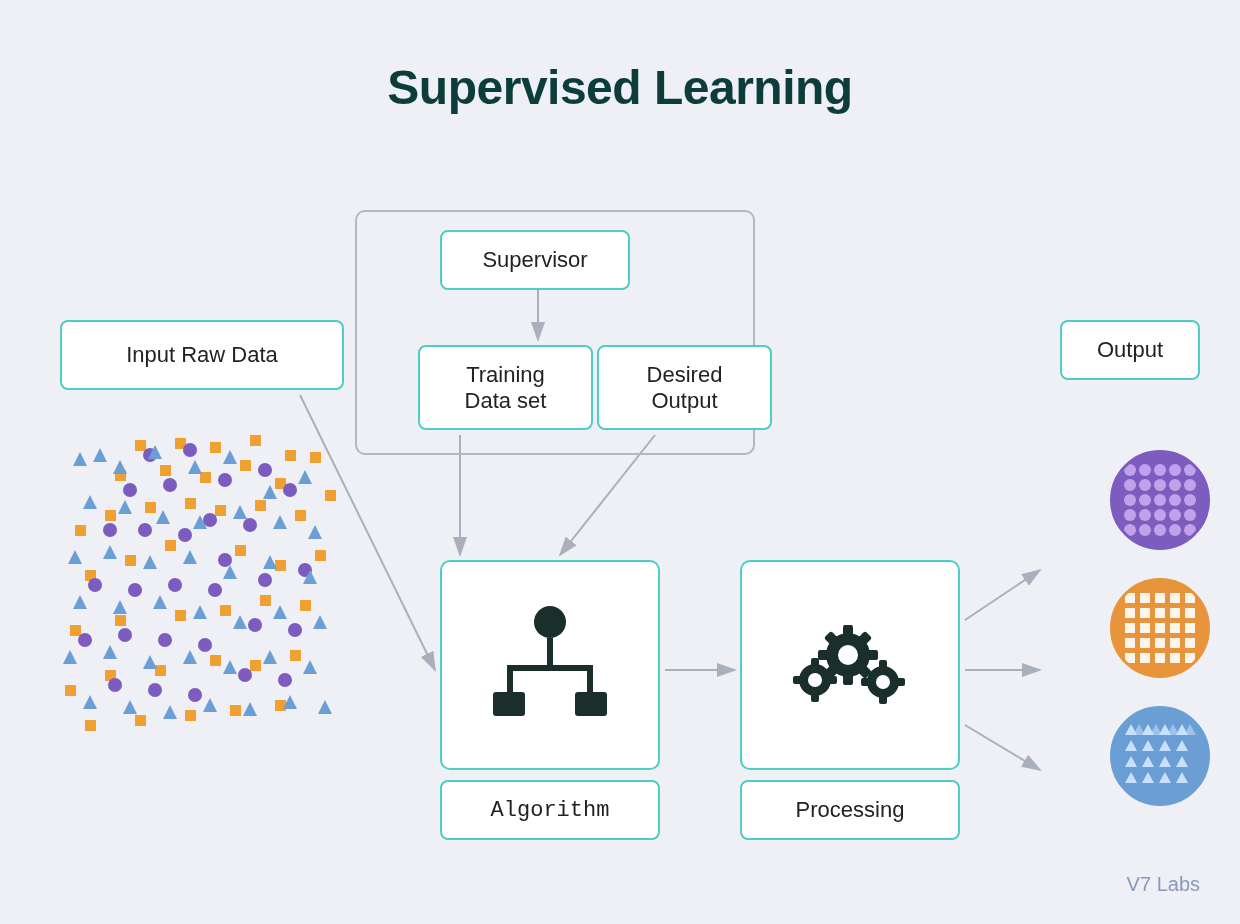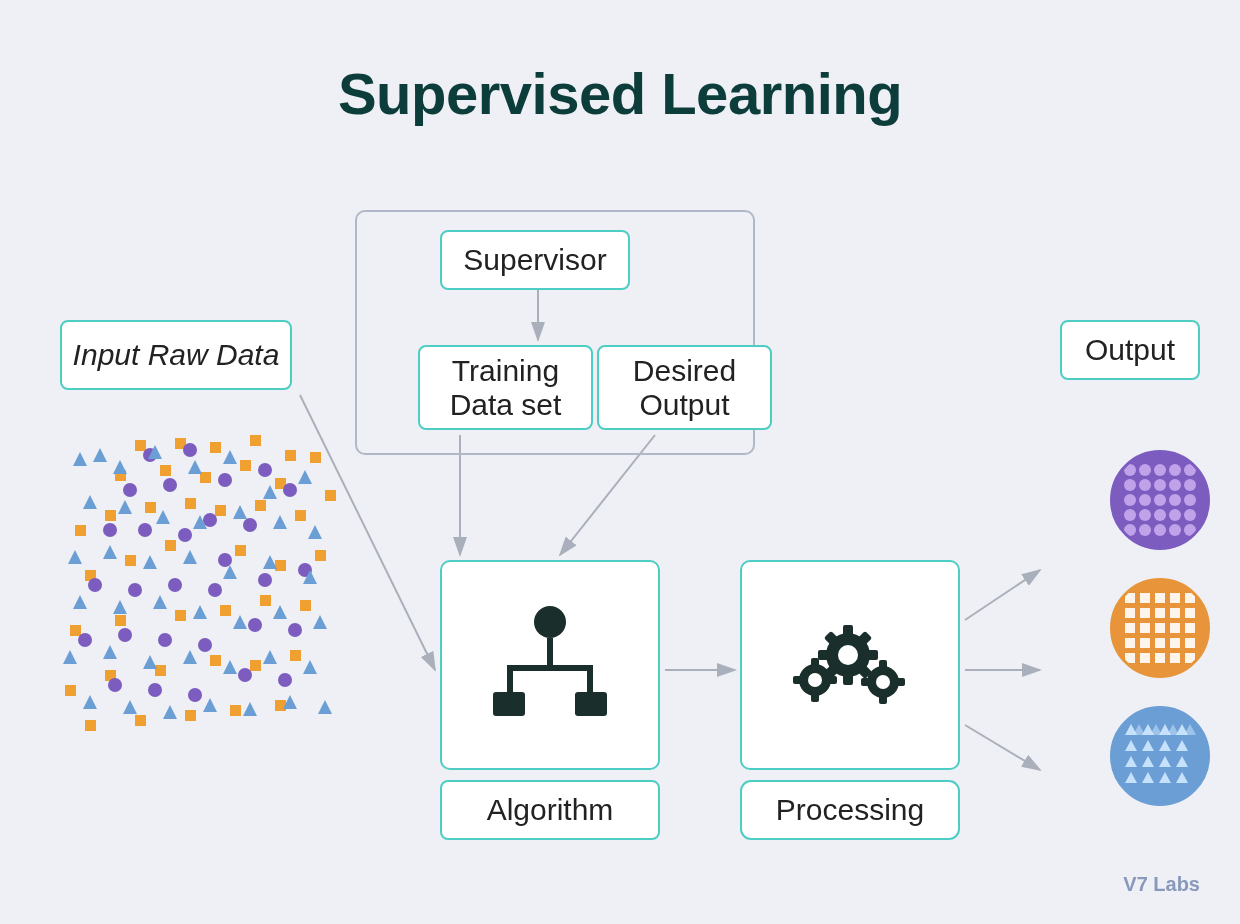--- a/index.html
+++ b/index.html
@@ -7,21 +7,21 @@
       width: 1240px;
       height: 924px;
       background: #eef0f5;
       font-family: 'Segoe UI', Arial, sans-serif;
       overflow: hidden;
       position: relative;
     }
 
     .main-title {
       text-align: center;
-      font-size: 58px;
+      font-size: 48px;
       font-weight: 800;
       color: #0d3d3a;
       padding-top: 60px;
       letter-spacing: -0.5px;
     }
 
     
     .diagram {
       position: absolute;
       top: 180px;
@@ -33,32 +33,31 @@
     
     .box {
       position: absolute;
       border: 2px solid #4ecdc4;
       border-radius: 8px;
       background: white;
       display: flex;
       align-items: center;
       justify-content: center;
       text-align: center;
-      font-size: 30px;
+      font-size: 22px;
       color: #222;
       font-weight: 400;
     }
 
     
     .box-input {
       left: 60px;
       top: 140px;
-      width: 232px;
+      width: 284px;
       height: 70px;
-      font-style: italic;
     }
 
     
     .box-supervisor {
       left: 440px;
       top: 50px;
       width: 190px;
       height: 60px;
     }
 
@@ -87,37 +86,37 @@
       width: 220px;
       height: 210px;
       border-radius: 10px;
     }
 
     .box-algorithm-label {
       left: 440px;
       top: 600px;
       width: 220px;
       height: 60px;
+      font-family: Liberation Mono, monospace;
     }
 
     
     .box-processing {
       left: 740px;
       top: 380px;
       width: 220px;
       height: 210px;
       border-radius: 10px;
     }
 
     .box-processing-label {
       left: 740px;
       top: 600px;
       width: 220px;
       height: 60px;
-      border-radius: 11px;
     }
 
     
     .box-output {
       left: 1060px;
       top: 140px;
       width: 140px;
       height: 60px;
     }
 
@@ -174,21 +173,21 @@
     .circle-purple { background: #7c5cbf; border: 3px solid #7c5cbf; }
     .circle-orange { background: #e8943a; border: 3px solid #e8943a; }
     .circle-blue   { background: #6a9ed4; border: 3px solid #6a9ed4; }
 
     .v7-label {
       position: absolute;
       bottom: 28px;
       right: 40px;
       font-size: 20px;
       color: #8899bb;
-      font-weight: 700;
+      font-weight: 400;
     }
   </style>
 </head>
 <body>
 
 <h1 class="main-title">Supervised Learning</h1>
 
 <div class="diagram">
 
   <svg class="arrows-svg">

